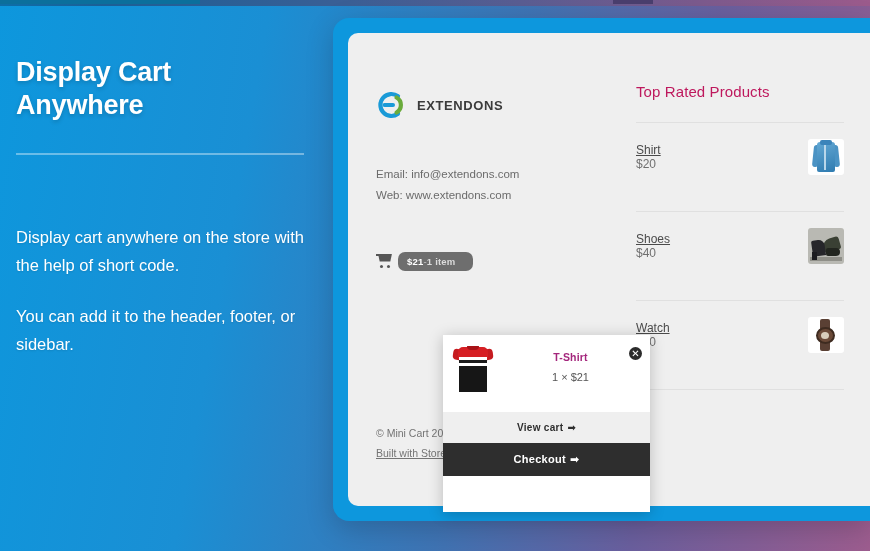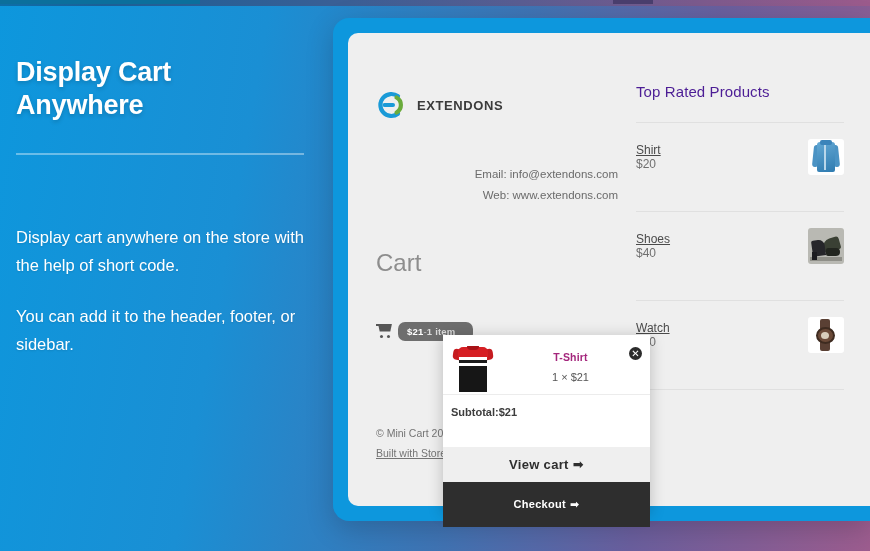--- a/index.html
+++ b/index.html
@@ -74,21 +74,21 @@
   #store-left {
     width: 270px;
     padding: 57px 0 0 28px;
     position: relative;
   }
   #brand-row { display: flex; align-items: center; gap: 11px; }
   #brand-mark { width: 30px; height: 30px; position: relative; }
   #brand-name {
     font-size: 13px; font-weight: bold; letter-spacing: 0.6px; color: #3b3b3b;
   }
-  #contact-block { margin-top: 44px; text-align: right; }
+  #contact-block { margin-top: 44px; }
   #contact-block div {
     font-size: 11.5px; color: #6b6b6b; line-height: 1.85;
   }
   #cart-heading {
     margin-top: 42px;
     font-size: 24px; color: #8d8d8d; font-weight: normal;
   }
   #cart-trigger-row {
     margin-top: 45px;
     display: flex; align-items: center; gap: 4px;
@@ -110,21 +110,21 @@
   }
   #footer-block div { font-size: 10.5px; color: #747474; line-height: 1.9; }
   #footer-link { text-decoration: underline; color: #5e5e5e; }
 
   
   #store-right {
     flex: 1;
     padding: 50px 26px 0 18px;
   }
   #products-title {
-    font-size: 15px; color: #4c1d95; font-weight: normal; letter-spacing: 0.1px;
+    font-size: 15px; color: #be185d; font-weight: normal; letter-spacing: 0.1px;
   }
   .prod-divider { height: 1px; background: #e0e0e0; margin: 22px 0 0 0; }
   .product-row {
     display: flex; align-items: center; justify-content: space-between;
     padding: 16px 0 14px 0;
   }
   .prod-meta .prod-name {
     font-size: 12px; color: #4a4a4a; text-decoration: underline; display: block;
   }
   .prod-meta .prod-price {
@@ -166,28 +166,28 @@
     font-family: "DejaVu Sans", sans-serif;
   }
   #popup-subtotal {
     border-top: 1px solid #ececec;
     padding: 11px 0 11px 8px;
     font-size: 11px; font-weight: bold; color: #3d3d3d;
   }
   #popup-divider-gap { height: 18px; background: #ffffff; }
   #btn-view-cart {
     background: #efefef; color: #2e2e2e;
-    font-size: 13px; font-weight: bold;
+    font-size: 10px; font-weight: bold;
     text-align: center; padding: 10px 0;
     letter-spacing: 0.3px;
   }
   #btn-checkout {
     background: #2e2e2e; color: #ffffff;
     font-size: 11px; font-weight: bold;
-    text-align: center; padding: 16px 0;
+    text-align: center; padding: 10px 0;
     letter-spacing: 0.3px;
   }
   .arrow { font-family: "DejaVu Sans", sans-serif; margin-left: 4px; }
 
   
   .thumb-shirt { background:#ffffff; }
   .thumb-shirt .s1{position:absolute;left:9px;top:3px;width:18px;height:30px;background:linear-gradient(160deg,#63a8d4,#2f7bb0);border-radius:3px 3px 2px 2px;}
   .thumb-shirt .s2{position:absolute;left:5px;top:6px;width:6px;height:22px;background:#4b93c4;border-radius:3px;transform:rotate(6deg);}
   .thumb-shirt .s3{position:absolute;left:25px;top:6px;width:6px;height:22px;background:#4b93c4;border-radius:3px;transform:rotate(-6deg);}
   .thumb-shirt .s4{position:absolute;left:16px;top:4px;width:2px;height:27px;background:#b8d6ea;}
@@ -254,21 +254,20 @@
             </svg>
           </div>
           <span id="brand-name">EXTENDONS</span>
         </div>
 
         <div id="contact-block">
           <div>Email: info@extendons.com</div>
           <div>Web: www.extendons.com</div>
         </div>
 
-        <h2 id="cart-heading">Cart</h2>
 
         <div id="cart-trigger-row">
           <span class="cart-glyph">
             <span class="handle"></span>
               <span class="body"></span>
             <span class="w-a"></span>
               <span class="w-b"></span>
           </span>
           <span id="cart-badge"><span>$21</span><span class="sep">-</span><span class="qty">1 item</span></span>
         </div>
@@ -345,19 +344,18 @@
         <span class="t6"></span>
         <span class="t7"></span>
     </div>
     <div id="popup-item-text">
       <a id="popup-item-name">T-Shirt</a>
       <span id="popup-item-qty">1 × $21</span>
     </div>
     <span id="popup-remove">✕</span>
   </div>
 
-  <div id="popup-subtotal">Subtotal:$21</div>
 
   <div id="popup-divider-gap"></div>
 
   <div id="btn-view-cart"><span>View cart</span><span class="arrow">➡</span></div>
   <div id="btn-checkout"><span>Checkout</span><span class="arrow">➡</span></div>
 </div>
 
 </body></html>

